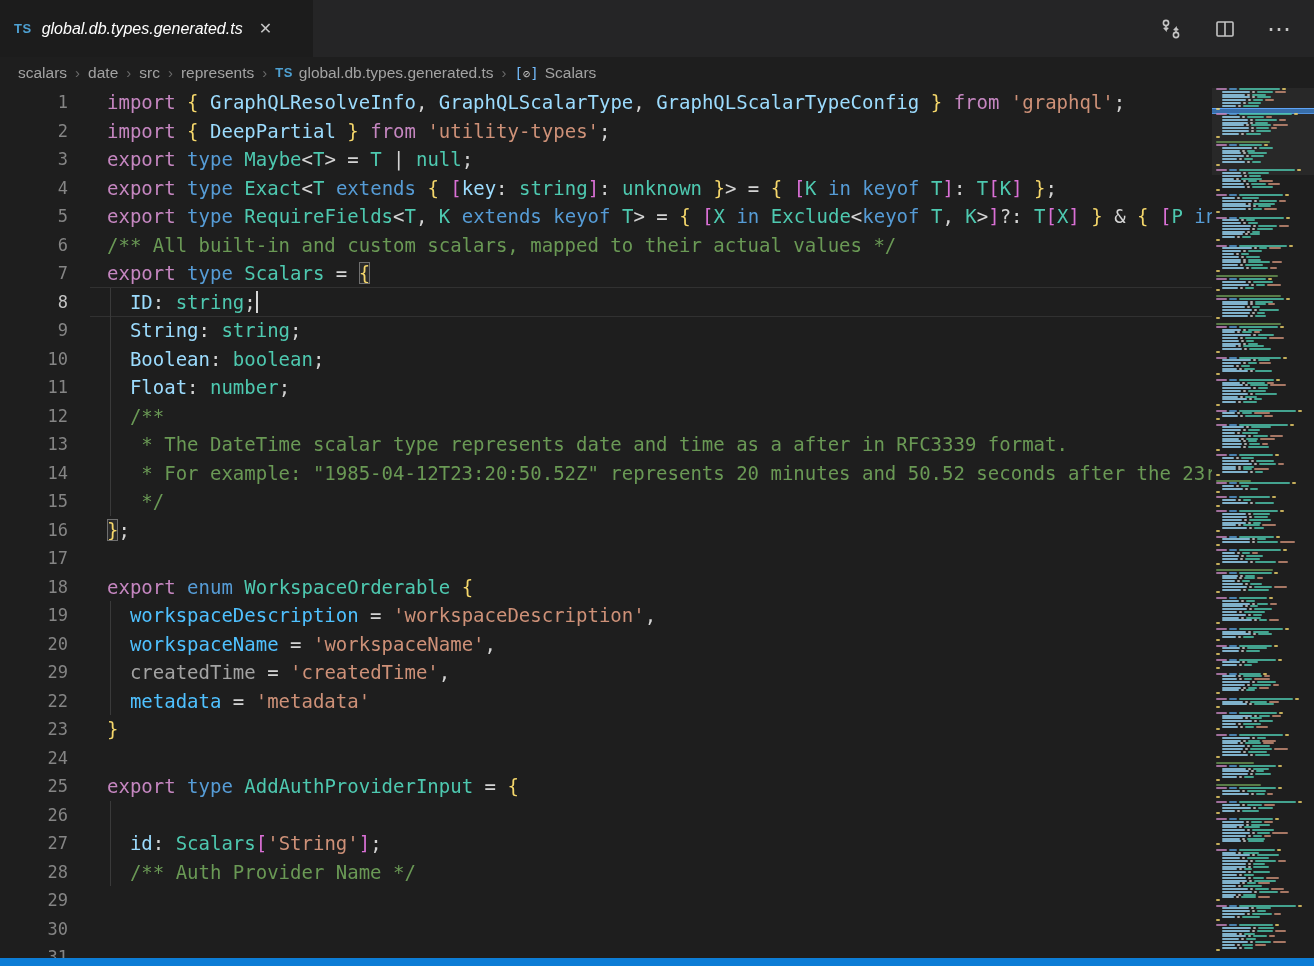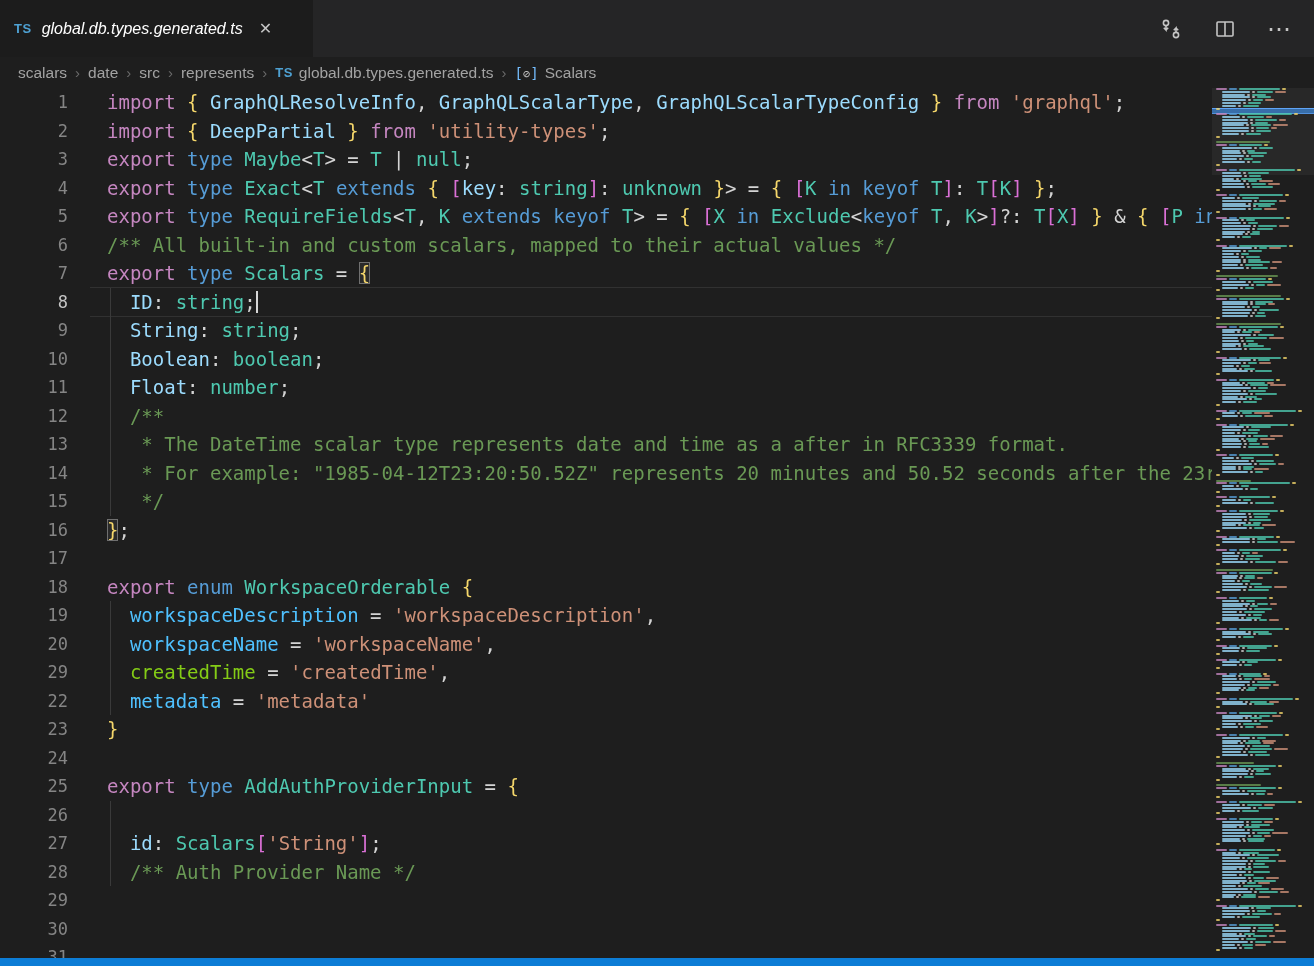--- a/index.html
+++ b/index.html
@@ -143,21 +143,21 @@
       <div class="code-line"><span class="iguide"></span><span style="color: rgb(212, 212, 212);">  </span><span style="color: rgb(156, 220, 254);">Float</span><span style="color: rgb(212, 212, 212);">: </span><span style="color: rgb(78, 201, 176);">number</span><span style="color: rgb(212, 212, 212);">;</span></div>
       <div class="code-line"><span class="iguide"></span><span style="color: rgb(212, 212, 212);">  </span><span style="color: rgb(106, 153, 85);">/**</span></div>
       <div class="code-line"><span class="iguide"></span><span style="color: rgb(212, 212, 212);">   </span><span style="color: rgb(106, 153, 85);">* The DateTime scalar type represents date and time as a after in RFC3339 format.</span></div>
       <div class="code-line"><span class="iguide"></span><span style="color: rgb(212, 212, 212);">   </span><span style="color: rgb(106, 153, 85);">* For example: "1985-04-12T23:20:50.52Z" represents 20 minutes and 50.52 seconds after the 23rd minute of the 20th hour of April 12th, 1985 in UTC.</span></div>
       <div class="code-line"><span class="iguide"></span><span style="color: rgb(212, 212, 212);">   </span><span style="color: rgb(106, 153, 85);">*/</span></div>
       <div class="code-line"><span class="bm" style="color: rgb(245, 215, 107);">}</span><span style="color: rgb(212, 212, 212);">;</span></div>
       <div class="code-line"></div>
       <div class="code-line"><span style="color: rgb(197, 134, 192);">export</span><span style="color: rgb(212, 212, 212);"> </span><span style="color: rgb(86, 156, 214);">enum</span><span style="color: rgb(212, 212, 212);"> </span><span style="color: rgb(78, 201, 176);">WorkspaceOrderable</span><span style="color: rgb(212, 212, 212);"> </span><span style="color: rgb(245, 215, 107);">{</span></div>
       <div class="code-line"><span class="iguide"></span><span style="color: rgb(212, 212, 212);">  </span><span style="color: rgb(79, 193, 255);">workspaceDescription</span><span style="color: rgb(212, 212, 212);"> = </span><span style="color: rgb(206, 145, 120);">'workspaceDescription'</span><span style="color: rgb(212, 212, 212);">,</span></div>
       <div class="code-line"><span class="iguide"></span><span style="color: rgb(212, 212, 212);">  </span><span style="color: rgb(79, 193, 255);">workspaceName</span><span style="color: rgb(212, 212, 212);"> = </span><span style="color: rgb(206, 145, 120);">'workspaceName'</span><span style="color: rgb(212, 212, 212);">,</span></div>
-      <div class="code-line"><span class="iguide"></span><span style="color: rgb(212, 212, 212);">  </span><span style="color: #84cc16;">createdTime</span><span style="color: rgb(212, 212, 212);"> = </span><span style="color: rgb(206, 145, 120);">'createdTime'</span><span style="color: rgb(212, 212, 212);">,</span></div>
+      <div class="code-line"><span class="iguide"></span><span style="color: rgb(212, 212, 212);">  </span><span style="color: #a3a3a3;">createdTime</span><span style="color: rgb(212, 212, 212);"> = </span><span style="color: rgb(206, 145, 120);">'createdTime'</span><span style="color: rgb(212, 212, 212);">,</span></div>
       <div class="code-line"><span class="iguide"></span><span style="color: rgb(212, 212, 212);">  </span><span style="color: rgb(79, 193, 255);">metadata</span><span style="color: rgb(212, 212, 212);"> = </span><span style="color: rgb(206, 145, 120);">'metadata'</span></div>
       <div class="code-line"><span style="color: rgb(245, 215, 107);">}</span></div>
       <div class="code-line"></div>
       <div class="code-line"><span style="color: rgb(197, 134, 192);">export</span><span style="color: rgb(212, 212, 212);"> </span><span style="color: rgb(86, 156, 214);">type</span><span style="color: rgb(212, 212, 212);"> </span><span style="color: rgb(78, 201, 176);">AddAuthProviderInput</span><span style="color: rgb(212, 212, 212);"> = </span><span style="color: rgb(245, 215, 107);">{</span></div>
       <div class="code-line"><span class="iguide"></span><span style="color: rgb(212, 212, 212);">  </span></div>
       <div class="code-line"><span class="iguide"></span><span style="color: rgb(212, 212, 212);">  </span><span style="color: rgb(156, 220, 254);">id</span><span style="color: rgb(212, 212, 212);">: </span><span style="color: rgb(78, 201, 176);">Scalars</span><span style="color: rgb(218, 112, 214);">[</span><span style="color: rgb(206, 145, 120);">'String'</span><span style="color: rgb(218, 112, 214);">]</span><span style="color: rgb(212, 212, 212);">;</span></div>
       <div class="code-line"><span class="iguide"></span><span style="color: rgb(212, 212, 212);">  </span><span style="color: rgb(106, 153, 85);">/** Auth Provider Name */</span></div>
     </div>
   <div class="minimap">
     <div class="mm-slider" style="height: 87px;"></div>

